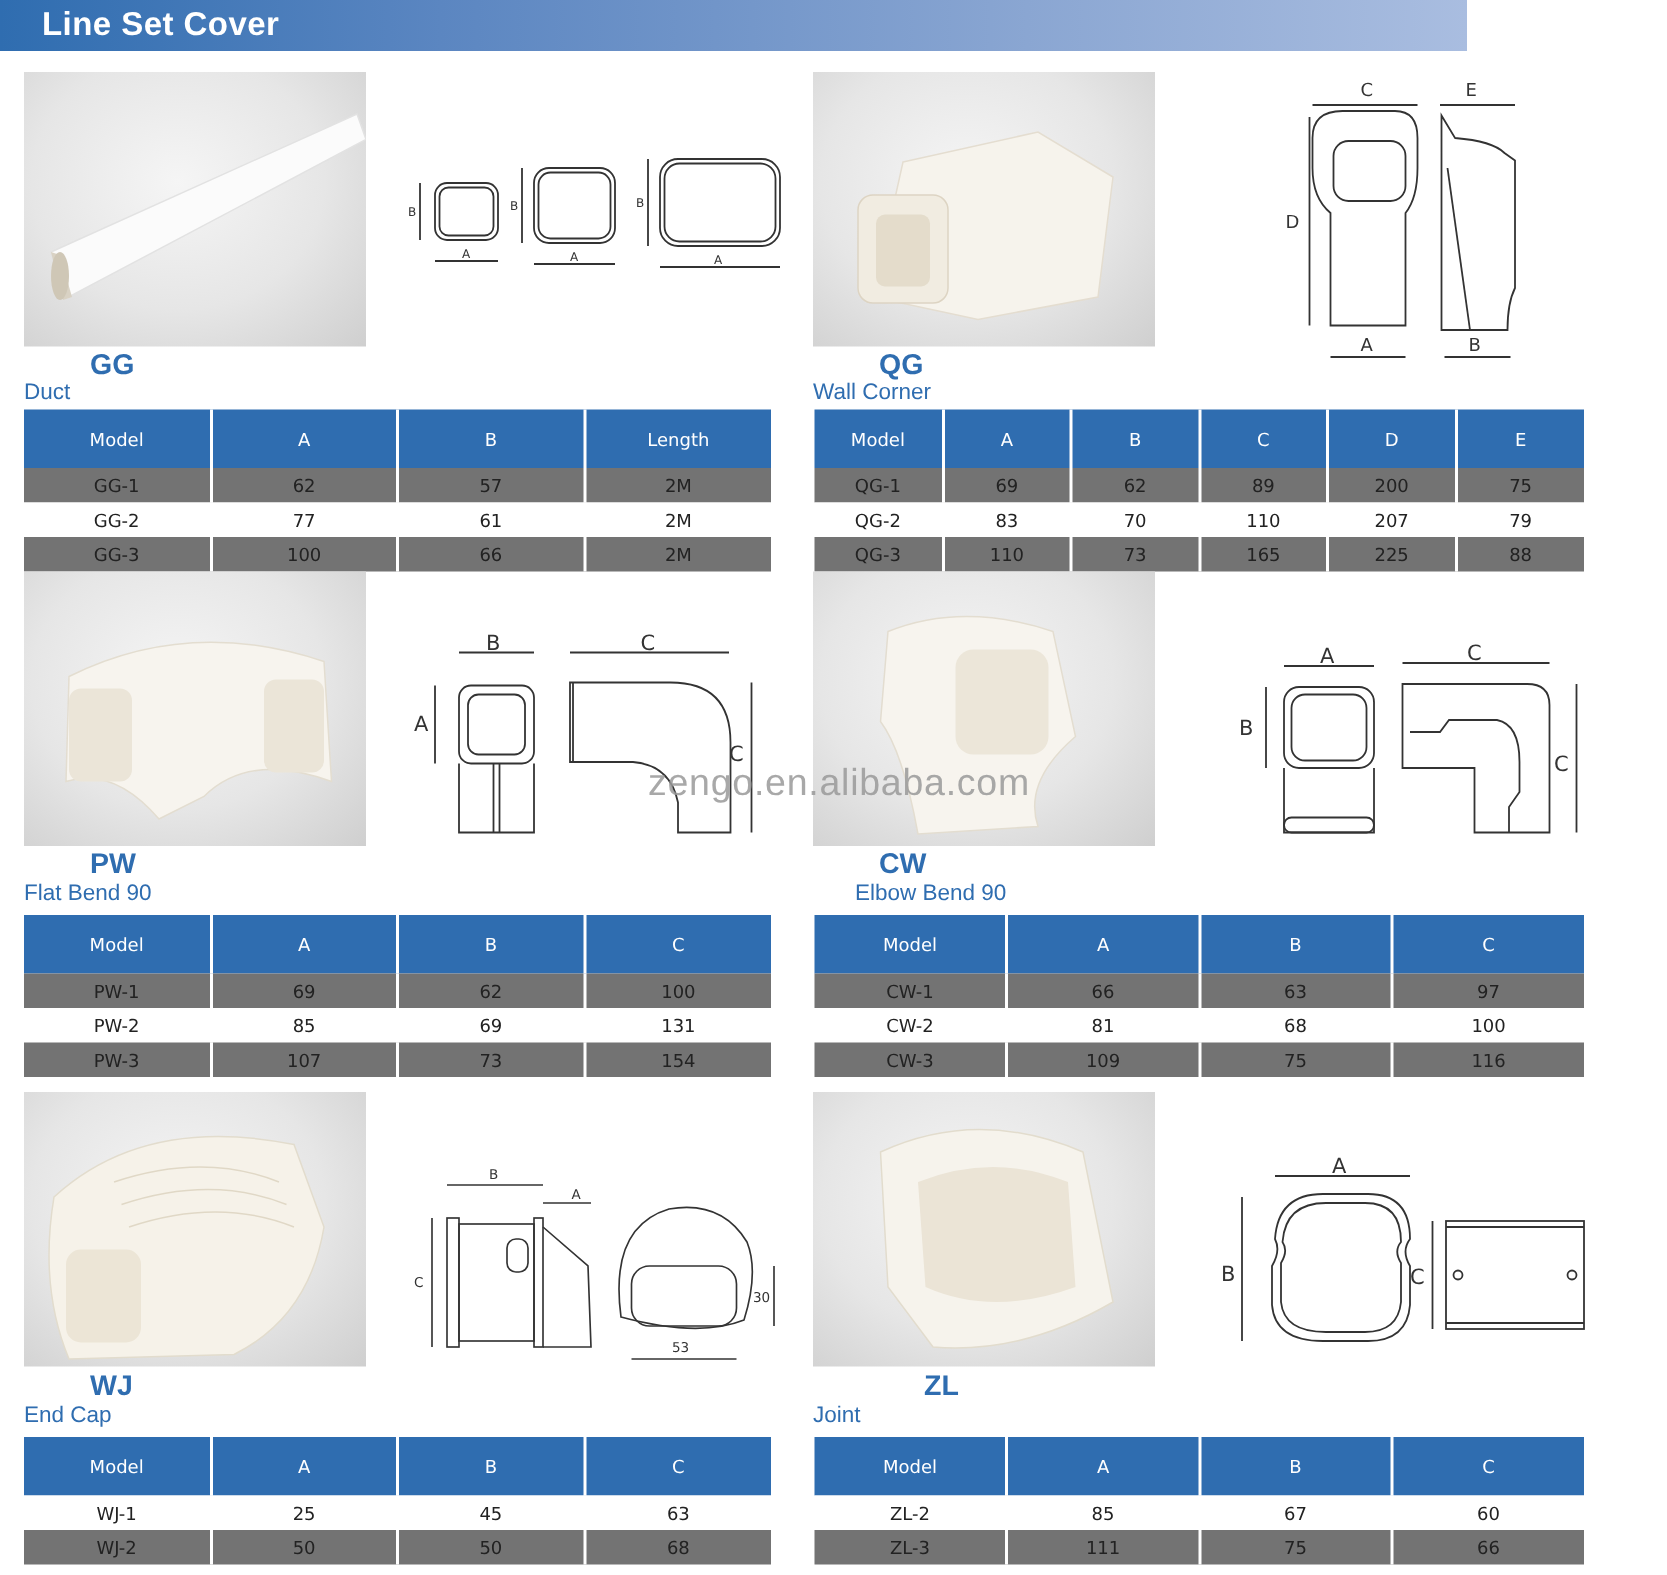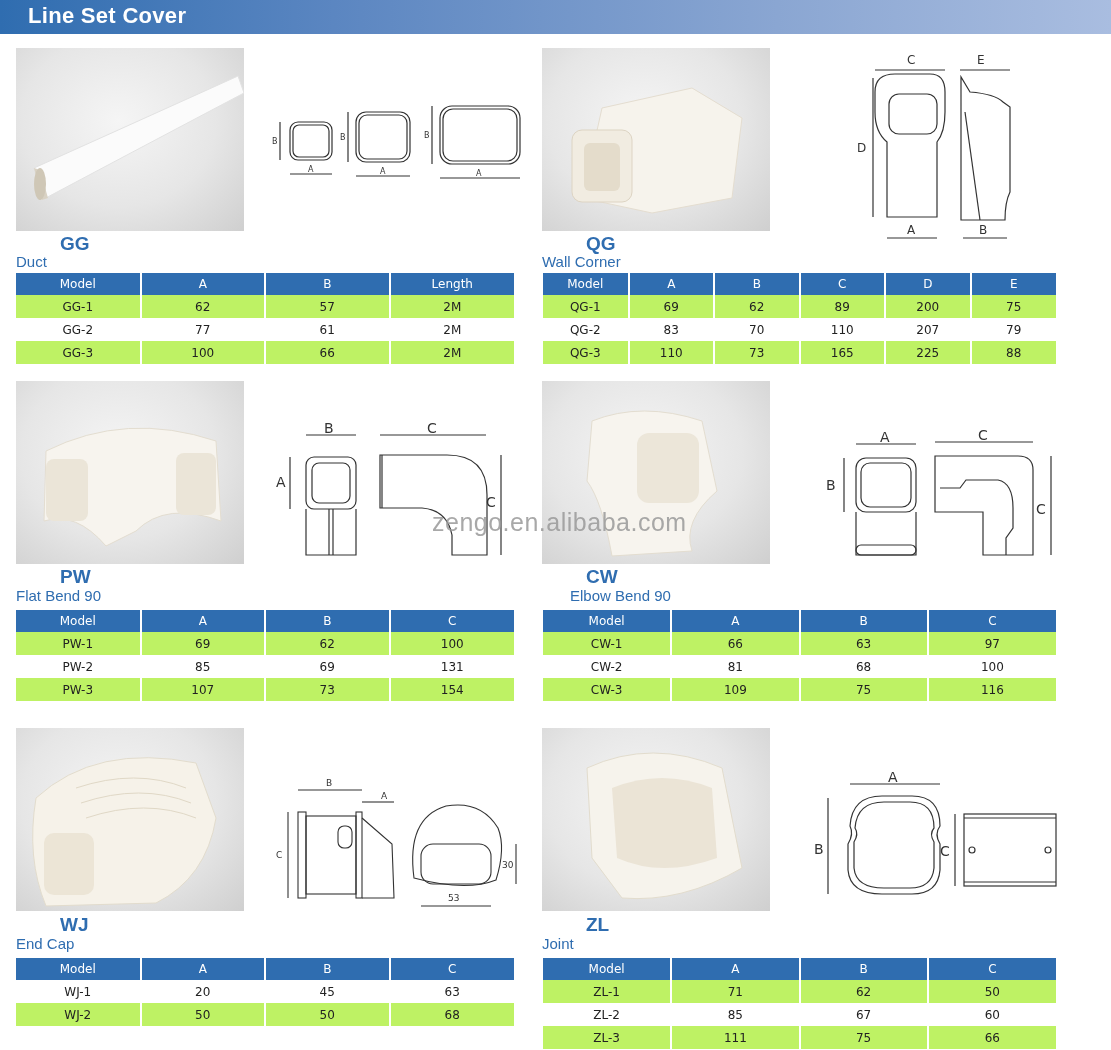--- a/index.html
+++ b/index.html
@@ -1,27 +1,27 @@
 <!DOCTYPE html>
 <html><head>
 <meta charset="utf-8">
 <style>
   html,body{margin:0;padding:0;background:#fff;}
   body{width:1111px;height:1050px;position:relative;overflow:hidden;font-family:"Liberation Sans","DejaVu Sans",sans-serif;}
-  .banner{position:absolute;left:0;top:0;width:1111px;height:34px;background:linear-gradient(90deg,#2f6db0 0%,#5b86c1 30%,#8aa6d2 70%,#a9bde0 100%);}
+  .banner{position:absolute;left:0;top:0;width:978px;height:34px;background:linear-gradient(90deg,#2f6db0 0%,#5b86c1 30%,#8aa6d2 70%,#a9bde0 100%);}
   .banner-title{position:absolute;left:28px;top:3px;color:#fff;font-weight:bold;font-size:22px;letter-spacing:0.3px;}
   .photo{position:absolute;width:228px;height:183px;background:radial-gradient(ellipse at 45% 40%,#f5f5f5 0%,#e6e6e6 55%,#cfcfcf 100%);overflow:hidden;}
   .drawing{position:absolute;}
   .code{position:absolute;color:#2f6db0;font-weight:bold;font-size:19px;line-height:20px;margin-left:44px;}
   .name{position:absolute;color:#2f6db0;font-size:15px;line-height:16px;}
   table.spec{position:absolute;border-collapse:collapse;font-family:"DejaVu Sans","Liberation Sans",sans-serif;font-size:12px;table-layout:fixed;}
-  table.spec th{background:#2f6db0;color:#fff;font-weight:normal;height:22px;border-right:2px solid #fff;text-align:center;padding:0;}
+  table.spec th{background:#2f6db0;color:#fff;font-weight:normal;height:39px;border-right:2px solid #fff;text-align:center;padding:0;}
   table.spec td{height:23px;text-align:center;color:#222;border-right:2px solid #fff;padding:0;}
   table.spec th:last-child, table.spec td:last-child{border-right:none;}
-  table.spec tr.g td{background:#bef264;}
+  table.spec tr.g td{background:#737373;}
   table.spec tr.w td{background:#fff;}
   .watermark{position:absolute;left:432px;top:508px;font-size:25px;color:#9a9a9a;letter-spacing:0.5px;opacity:0.85;}
   svg text{font-family:"DejaVu Sans",sans-serif;}
 </style>
 </head>
 <body>
 
 <div class="banner">
   <div class="banner-title">Line Set Cover</div>
 </div>
@@ -311,21 +311,21 @@
 <table class="spec" style="left:16px;top:958px;width:498px;">
   <tbody>
       <tr>
         <th>Model</th>
         <th>A</th>
         <th>B</th>
         <th>C</th>
       </tr>
   <tr class="w">
         <td>WJ-1</td>
-        <td>20</td>
+        <td>25</td>
         <td>45</td>
         <td>63</td>
       </tr>
   <tr class="g">
         <td>WJ-2</td>
         <td>50</td>
         <td>50</td>
         <td>68</td>
       </tr>
 </tbody>
@@ -349,35 +349,29 @@
     <circle cx="160" cy="80" r="3"></circle>
       <circle cx="236" cy="80" r="3"></circle>
     <line x1="143" y1="44" x2="143" y2="116"></line>
     <g fill="#333" stroke="none" font-size="14">
       <text x="76" y="12">A</text>
       <text x="2" y="84">B</text>
       <text x="128" y="86">C</text>
     </g>
   </svg>
 </div>
-<div class="code" style="left:542px;top:915px;text-align:right;">ZL</div>
+<div class="code" style="left:572px;top:915px;text-align:right;">ZL</div>
 <div class="name" style="left:542px;top:936px;">Joint</div>
 <table class="spec" style="left:543px;top:958px;width:513px;">
   <tbody>
       <tr>
         <th>Model</th>
         <th>A</th>
         <th>B</th>
         <th>C</th>
-      </tr>
-  <tr class="g">
-        <td>ZL-1</td>
-        <td>71</td>
-        <td>62</td>
-        <td>50</td>
       </tr>
   <tr class="w">
         <td>ZL-2</td>
         <td>85</td>
         <td>67</td>
         <td>60</td>
       </tr>
   <tr class="g">
         <td>ZL-3</td>
         <td>111</td>

